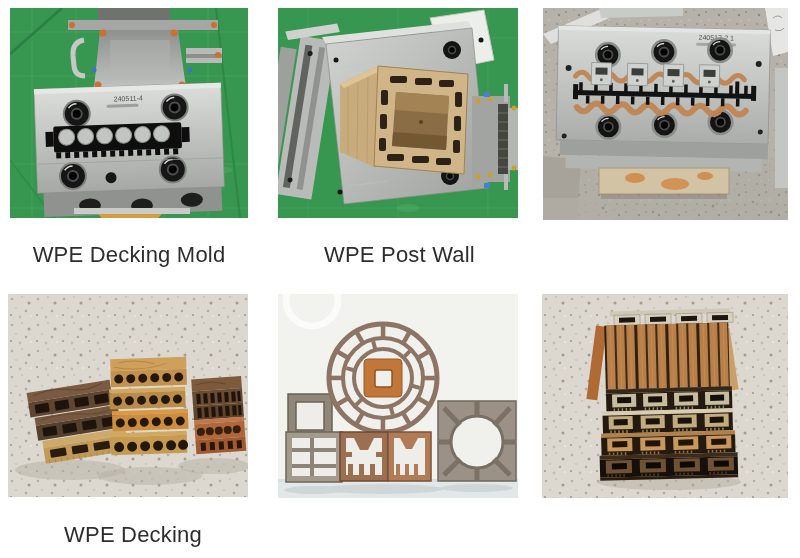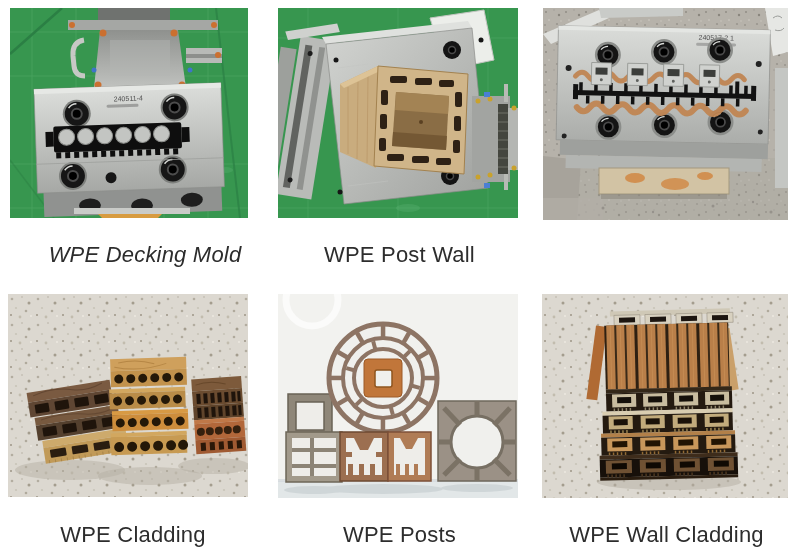--- a/index.html
+++ b/index.html
@@ -4,21 +4,21 @@
 <style>
   html,body{margin:0;padding:0;background:#ffffff;}
   .page{position:relative;width:800px;height:558px;background:#ffffff;overflow:hidden;
         font-family:"Liberation Sans",sans-serif;}
   figure.cell{position:absolute;margin:0;padding:0;}
   figure.cell svg{display:block;}
   .cap{position:absolute;text-align:center;font-size:22px;line-height:28px;
        color:#2d2d2d;font-weight:400;letter-spacing:0.2px;white-space:nowrap;}
   #f1{left:10px;top:8px;}   #f2{left:278px;top:8px;}  #f3{left:543px;top:8px;}
   #f4{left:8px;top:294px;}  #f5{left:278px;top:294px;} #f6{left:542px;top:294px;}
-  #cap1{left:16px;width:258px;top:241px;font-style:italic;}  #cap2{left:266px;width:267px;top:241px;}
+  #cap1{left:0;width:258px;top:241px;}  #cap2{left:266px;width:267px;top:241px;}
   #cap3{left:533px;width:267px;top:241px;}
   #cap4{left:0;width:266px;top:521px;}  #cap5{left:266px;width:267px;top:521px;}
   #cap6{left:533px;width:267px;top:521px;}
 </style>
 </head>
 <body>
 
 <div class="page">
 
   <figure class="cell" id="f1">
@@ -709,17 +709,15 @@
           </g>
           <path d="M64,179 v3 M68,179 v3 M72,179 v3 M76,179 v3 M80,179 v3 M98,179 v3 M102,179 v3 M106,179 v3 M110,179 v3 M114,179 v3 M132,179 v3 M136,179 v3 M140,179 v3 M144,179 v3 M148,179 v3 M166,179 v3 M170,179 v3 M174,179 v3 M178,179 v3 M182,179 v3" stroke="#4e3820" stroke-width="1.5"></path>
           <rect x="56" y="182" width="138" height="3" fill="#2a1d10"></rect>
         </g>
       </g>
     </svg>
   </figure>
 
   <div class="cap" id="cap1">WPE Decking Mold</div>
   <div class="cap" id="cap2">WPE Post Wall</div>
-  <div class="cap" id="cap4">WPE Cladding</div>
-  <div class="cap" id="cap5">WPE Posts</div>
-  <div class="cap" id="cap6">WPE Wall Cladding</div>
+  <div class="cap" id="cap4">WPE Decking</div>
 
 </div>
 
 </body></html>

